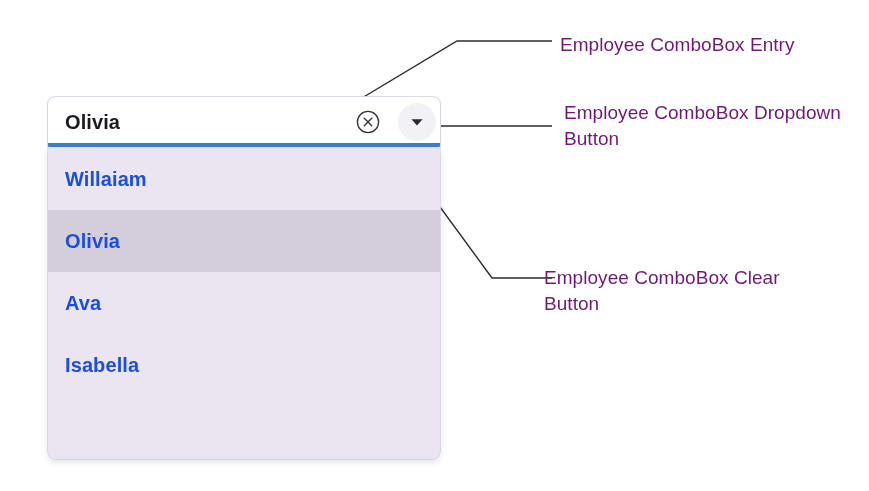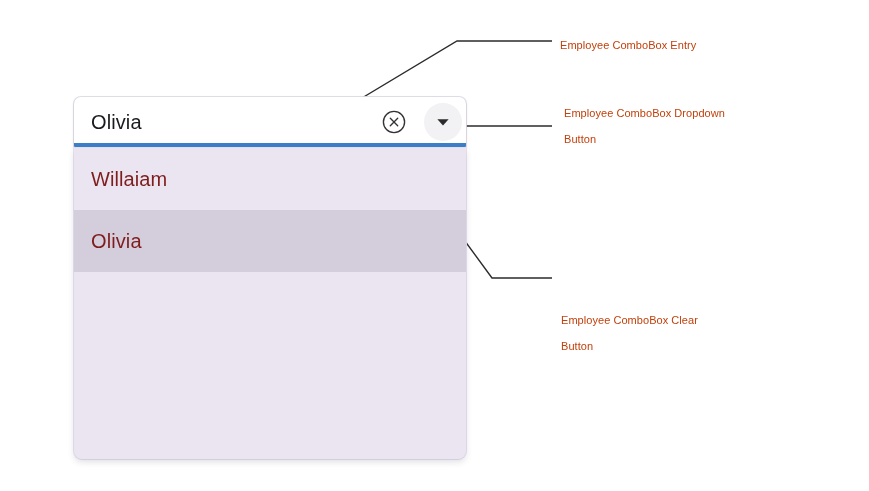--- a/index.html
+++ b/index.html
@@ -16,24 +16,25 @@
     position: relative;
     width: 869px;
     height: 491px;
     background: #ffffff;
     overflow: hidden;
   }
 
   
   #combobox-widget {
     position: absolute;
-    left: 74px;
+    left: 48px;
     top: 97px;
     width: 398px;
     height: 362px;
+    font-weight: bold;
   }
 
   
   #combobox-entry {
     position: absolute;
     left: 0;
     top: 0;
     width: 392px;
     height: 50px;
     background: #ffffff;
@@ -108,42 +109,42 @@
                 0 0 0 1px rgba(232,229,238,0.95);
     box-sizing: border-box;
     overflow: hidden;
   }
   .dropdown-item {
     position: relative;
     height: 62px;
     line-height: 62px;
     padding-left: 17px;
     font-size: 20px;
-    color: #7f1d1d;
+    color: #1d4ed8;
     letter-spacing: 0.1px;
     white-space: nowrap;
     cursor: pointer;
     box-sizing: border-box;
   }
   .dropdown-item.selected {
     background: #d4cedc;
   }
 
   
   .annotation-label {
     position: absolute;
-    font-size: 11px;
+    font-size: 19px;
     line-height: 26px;
-    color: #c2410c;
+    color: #701a75;
     letter-spacing: 0.05px;
     white-space: pre-line;
   }
   #annotation-entry-label      { left: 560px; top: 32px;  width: 300px; }
   #annotation-dropdown-label   { left: 564px; top: 100px; width: 295px; }
-  #annotation-clear-label      { left: 561px; top: 265px; width: 300px; margin-top: 42px; }
+  #annotation-clear-label      { left: 544px; top: 265px; width: 300px; }
 
   #leader-lines {
     position: absolute;
     left: 0;
     top: 0;
     width: 869px;
     height: 491px;
     pointer-events: none;
   }
 </style>
@@ -179,20 +180,22 @@
           <path d="M2.4 5.2 L13.6 5.2 L8 11.6 Z" fill="#2b2b2b"></path>
         </svg>
       </button>
 
       <div id="entry-focus-underline"></div>
     </div>
 
     <div id="dropdown-panel" role="listbox">
       <div class="dropdown-item" role="option">Willaiam</div>
       <div class="dropdown-item selected" role="option">Olivia</div>
+      <div class="dropdown-item" role="option">Ava</div>
+      <div class="dropdown-item" role="option">Isabella</div>
     </div>
   </div>
 
   <div class="annotation-label" id="annotation-entry-label">Employee ComboBox Entry</div>
 
   <div class="annotation-label" id="annotation-dropdown-label">Employee ComboBox Dropdown
 Button</div>
 
   <div class="annotation-label" id="annotation-clear-label">Employee ComboBox Clear
 Button</div>

